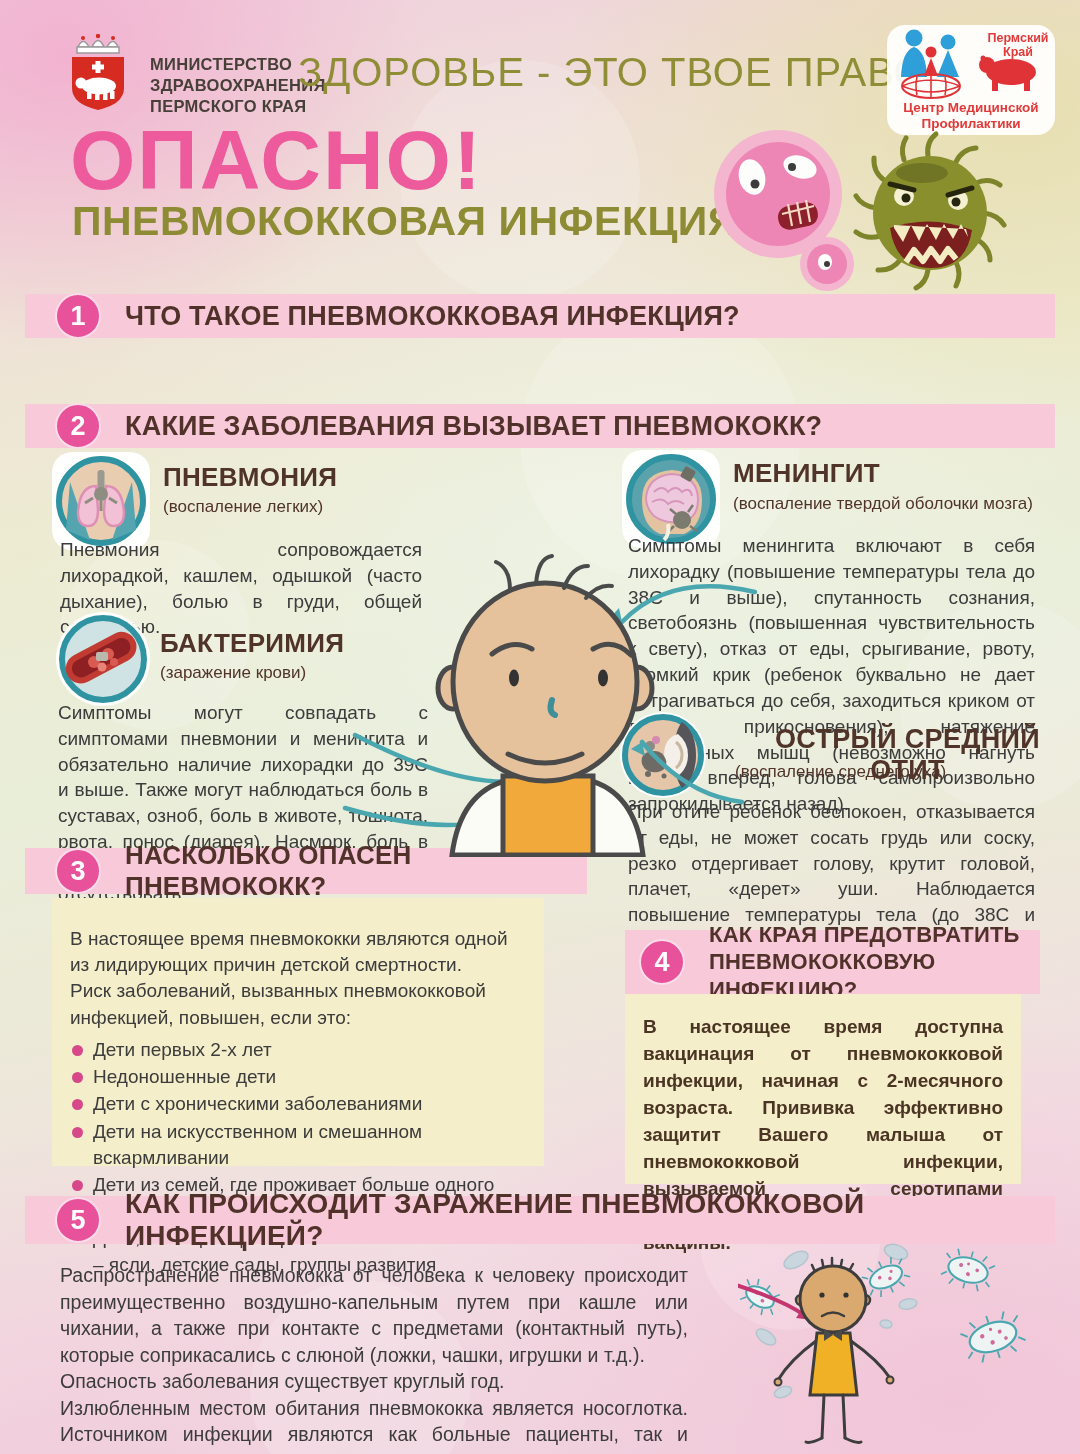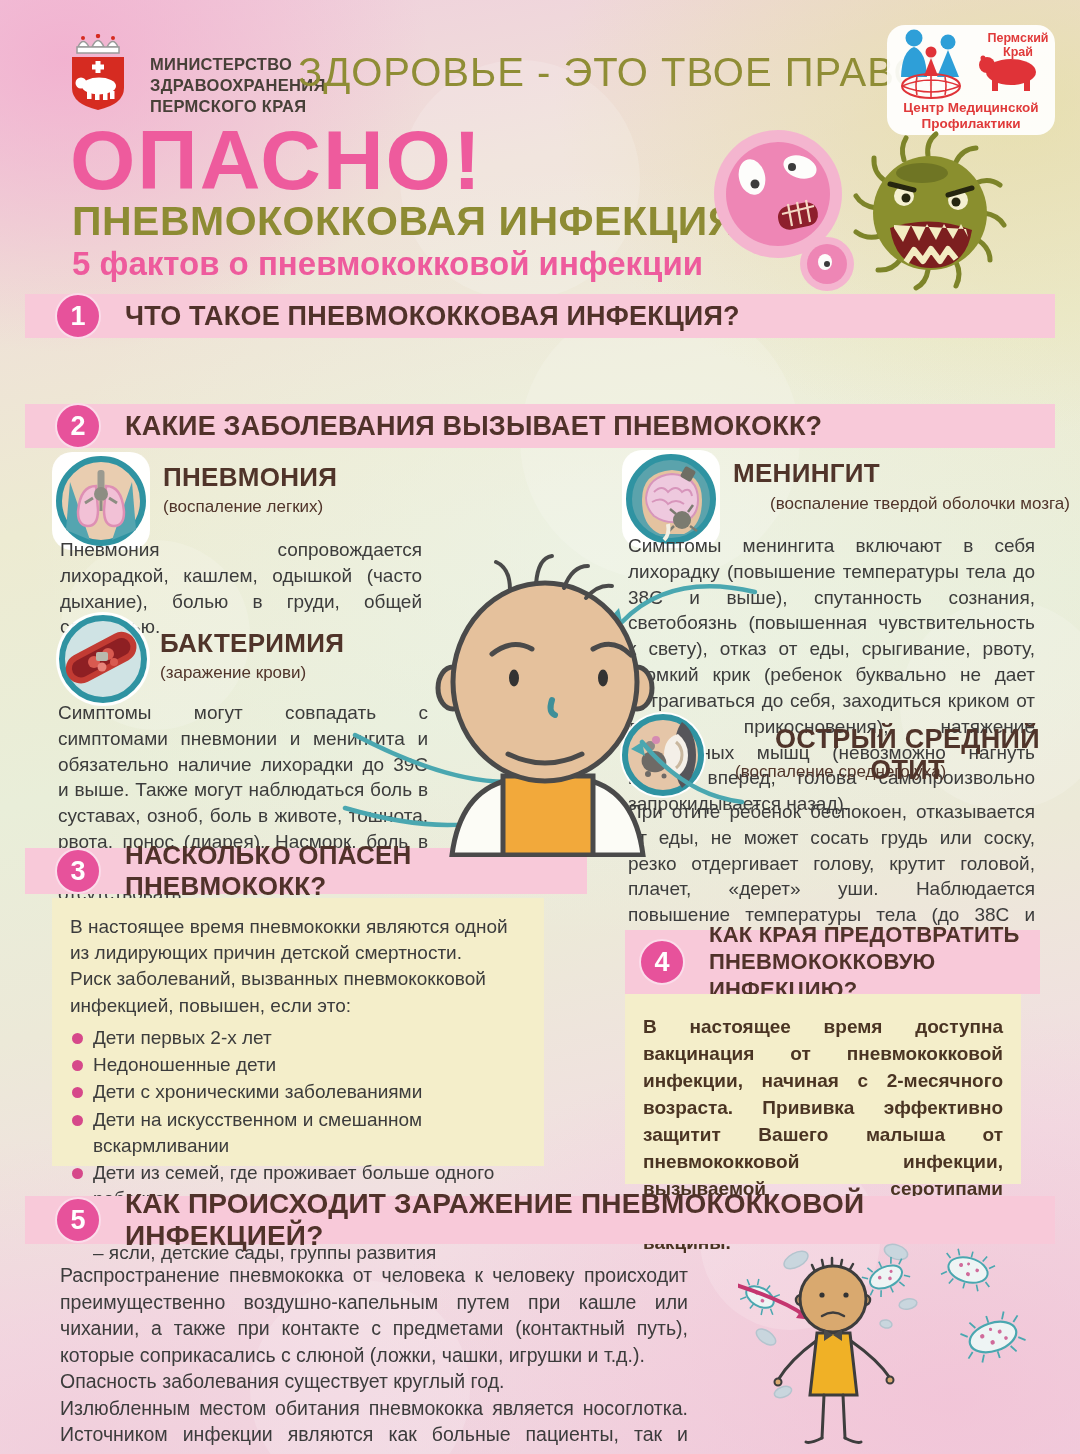--- a/index.html
+++ b/index.html
@@ -36,21 +36,21 @@
     margin-left:30px;border:2px solid #fbdcea;}
   .band-title{margin-left:24px;font-weight:bold;color:#50322a;font-size:27px;letter-spacing:.2px;}
   .band-title.two{font-size:22px;line-height:1.25;}
   
   .para{position:absolute;font-size:19px;color:#3c3c3c;line-height:1.36;text-align:justify;}
   .lead{font-weight:bold;}
   .dname{position:absolute;font-size:26px;font-weight:bold;color:#50342a;letter-spacing:.3px;}
   .dsub{position:absolute;font-size:17px;color:#50342a;}
   .iconbox{position:absolute;background:rgba(255,255,255,0.96);border-radius:20px;}
   .cream{position:absolute;background:#f4eeca;}
-  .cream .inner{padding:16px 18px;font-size:19px;color:#3c3c3c;line-height:1.38;}
+  .cream .inner{padding:28px 18px;font-size:19px;color:#3c3c3c;line-height:1.38;}
   .cream4 .inner{padding:20px 18px;font-size:19px;font-weight:bold;color:#4a3423;line-height:1.42;text-align:justify;}
   ul.risk{list-style:none;margin:6px 0 0 0;padding:0;}
   ul.risk li{display:flex;align-items:flex-start;margin:1px 0;}
   ul.risk .dot{width:11px;height:11px;min-width:11px;border-radius:50%;background:#d6488a;margin:8px 10px 0 2px;}
 </style>
 </head>
 <body>
 
 <div class="poster">
 
@@ -113,21 +113,20 @@
       <div>Край</div>
     </div>
     <div class="orgname">
       <div>Центр Медицинской</div>
       <div>Профилактики</div>
     </div>
   </div>
 
   <div class="t-warning">ОПАСНО!</div>
   <div class="t-disease">ПНЕВМОКОККОВАЯ ИНФЕКЦИЯ!</div>
-  <div class="t-sub">5 фактов о пневмококковой инфекции</div>
 
   <svg class="abs" style="left:700px;top:122px;" width="170" height="175" viewBox="0 0 170 175">
     <path d="M108,105 q14,8 12,26" stroke="#f2a4c6" stroke-width="14" fill="none"></path>
     <circle cx="78" cy="72" r="64" fill="#f4b5cf"></circle>
     <circle cx="78" cy="72" r="52" fill="#ee86b5"></circle>
     <circle cx="127" cy="142" r="27" fill="#f4b5cf"></circle>
     <circle cx="127" cy="142" r="20" fill="#ee86b5"></circle>
     <ellipse cx="52" cy="55" rx="13" ry="18" fill="#fdfdfb" transform="rotate(-14 52 55)"></ellipse>
     <circle cx="55" cy="62" r="4.5" fill="#3c3c3c"></circle>
     <ellipse cx="100" cy="45" rx="17" ry="11" fill="#fdfdfb" transform="rotate(18 100 45)"></ellipse>
@@ -213,21 +212,21 @@
       <path d="M20,50 q0,-28 30,-30 q30,2 30,30 q0,26 -18,34 l-24,0 q-18,-8 -18,-34 z" fill="#e4c3a0"></path>
       <path d="M24,48 q2,-22 26,-24 q26,2 26,26 q0,14 -10,20 q-20,6 -34,-4 q-8,-8 -8,-18 z" fill="#eec9de" stroke="#d795bb" stroke-width="2"></path>
       <path d="M32,42 q8,-8 14,0 q8,-8 14,0 q8,-6 10,4 M30,52 q10,-6 16,2 q8,-6 16,0" fill="none" stroke="#d795bb" stroke-width="2"></path>
       <rect x="60" y="18" width="12" height="12" rx="2" fill="#6e6e64" transform="rotate(30 66 24)"></rect>
       <circle cx="60" cy="70" r="9" fill="#7b7b70"></circle>
       <path d="M54,64 l-6,-5 M66,62 l5,-7 M68,76 l7,5 M52,76 l-6,6" stroke="#7b7b70" stroke-width="2.5"></path>
       <path d="M46,74 q2,10 -4,16" stroke="#f4f0e4" stroke-width="4" fill="none"></path>
     </svg>
   </div>
   <div class="dname" style="left:733px;top:458px;">МЕНИНГИТ</div>
-  <div class="dsub" style="left:770px;top:494px;">(воспаление твердой оболочки мозга)</div>
+  <div class="dsub" style="left:733px;top:494px;">(воспаление твердой оболочки мозга)</div>
   <div class="para" style="left:628px;top:533px;width:407px;">Симптомы менингита включают в себя лихорадку (повышение температуры тела до 38С и выше), спутанность сознания, светобоязнь (повышенная чувствительность к свету), отказ от еды, срыгивание, рвоту, громкий крик (ребенок буквально не дает дотрагиваться до себя, заходиться криком от любого прикосновения), натяжение затылочных мышц (невозможно нагнуть голову вперед, голова самопроизвольно запрокидывается назад).</div>
 
   <div class="iconbox" style="left:620px;top:712px;width:86px;height:86px;border-radius:50%;">
     <svg width="86" height="86" viewBox="0 0 86 86">
       <circle cx="43" cy="43" r="38" fill="#e5c6a8" stroke="#2f93a2" stroke-width="6"></circle>
       <path d="M62,10 q14,10 14,33 q0,23 -14,33 q-8,-10 -8,-33 q0,-23 8,-33 z" fill="#56555a"></path>
       <path d="M58,22 q10,8 10,21 q0,13 -10,21 q-14,-4 -14,-21 q0,-17 14,-21 z" fill="#f4efe8"></path>
       <path d="M56,30 q6,5 6,13 q0,8 -6,13" fill="none" stroke="#c9b79f" stroke-width="3"></path>
       <path d="M28,40 q14,-4 18,8 q2,10 -8,12 q-12,2 -16,-8 q-2,-9 6,-12 z" fill="#6e6a66"></path>
       <circle cx="30" cy="34" r="5" fill="#8d8a86"></circle>

